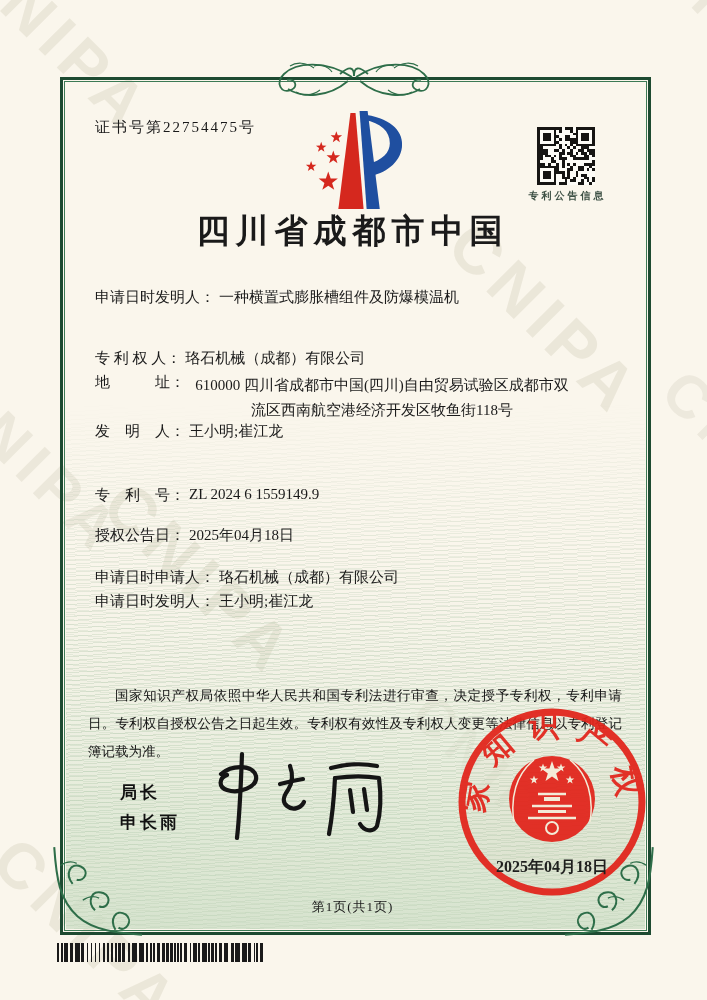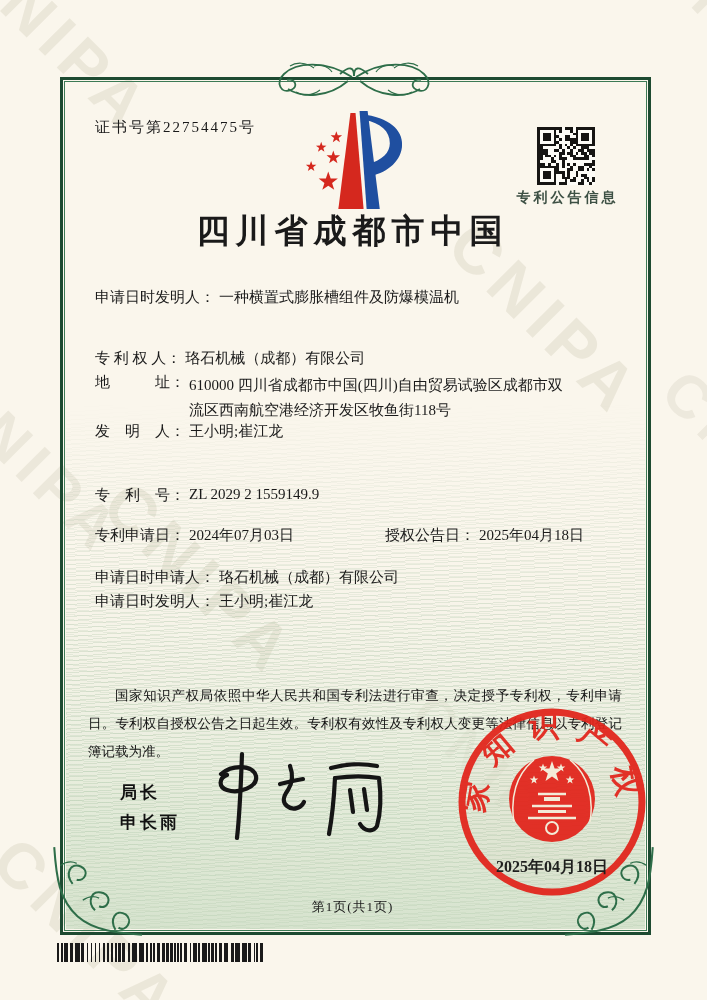--- a/index.html
+++ b/index.html
@@ -40,32 +40,32 @@
   .cert-no{position:absolute;left:95px;top:118px;z-index:3;font-size:15px;letter-spacing:2px;}
   .logo{position:absolute;left:300px;top:106px;width:108px;height:110px;z-index:3;}
   .qr{
     position:absolute;left:537px;top:127px;width:58px;height:58px;z-index:3;
     background:#fdfcf7;display:grid;grid-template-columns:repeat(21,1fr);grid-template-rows:repeat(21,1fr);
   }
   .qr i{display:block;}
   .qr i.d{background:#161513;}
   .qr-caption{
     position:absolute;left:505px;top:189px;width:125px;text-align:center;z-index:3;
-    font-size:14px;letter-spacing:3px;color:#3d5044;font-weight:600;
+    font-size:10px;letter-spacing:3px;color:#3d5044;font-weight:600;
   }
   .doc-title{
     position:absolute;left:60px;top:209px;width:585px;text-align:center;z-index:3;
     font-size:33px;font-weight:700;letter-spacing:6px;
   }
 
   
   .frow{position:absolute;left:95px;z-index:3;font-size:15px;display:flex;}
   .flabel{flex:none;white-space:pre;}
   .fvalue{white-space:nowrap;margin-left:4px;}
-  .fvalue.wrapv{white-space:normal;width:386px;line-height:25px;}
+  .fvalue.wrapv{white-space:normal;width:386px;line-height:25px;text-align:center;}
   .fcell{display:flex;}
   .fcell.c1{width:290px;}
 
   
   .statement{
     position:absolute;left:88px;top:668px;width:534px;z-index:3;
     font-size:13.5px;line-height:28px;text-align:justify;text-indent:2em;
     color:#141414;
   }
 
@@ -601,28 +601,24 @@
   <span class="flabel">地　　　址：</span>
   <span class="fvalue wrapv">610000 四川省成都市中国(四川)自由贸易试验区成都市双流区西南航空港经济开发区牧鱼街118号</span>
 </div>
 <div class="frow" style="top:422px">
   <span class="flabel">发　明　人：</span>
   <span class="fvalue">王小明;崔江龙</span>
 </div>
 <div class="frow" style="top:486px">
   <div class="fcell c1">
     <span class="flabel">专　利　号：</span>
-    <span class="fvalue">ZL 2029 2 1559149.9</span>
+    <span class="fvalue">ZL 2024 6 1559149.9</span>
   </div>
 </div>
 <div class="frow" style="top:526px">
-  <div class="fcell c1">
-    <span class="flabel">专利申请日：</span>
-    <span class="fvalue">2024年07月03日</span>
-  </div>
   <div class="fcell">
     <span class="flabel">授权公告日：</span>
     <span class="fvalue">2025年04月18日</span>
   </div>
 </div>
 <div class="frow" style="top:568px">
   <span class="flabel">申请日时申请人：</span>
   <span class="fvalue">珞石机械（成都）有限公司</span>
 </div>
 <div class="frow" style="top:592px">

